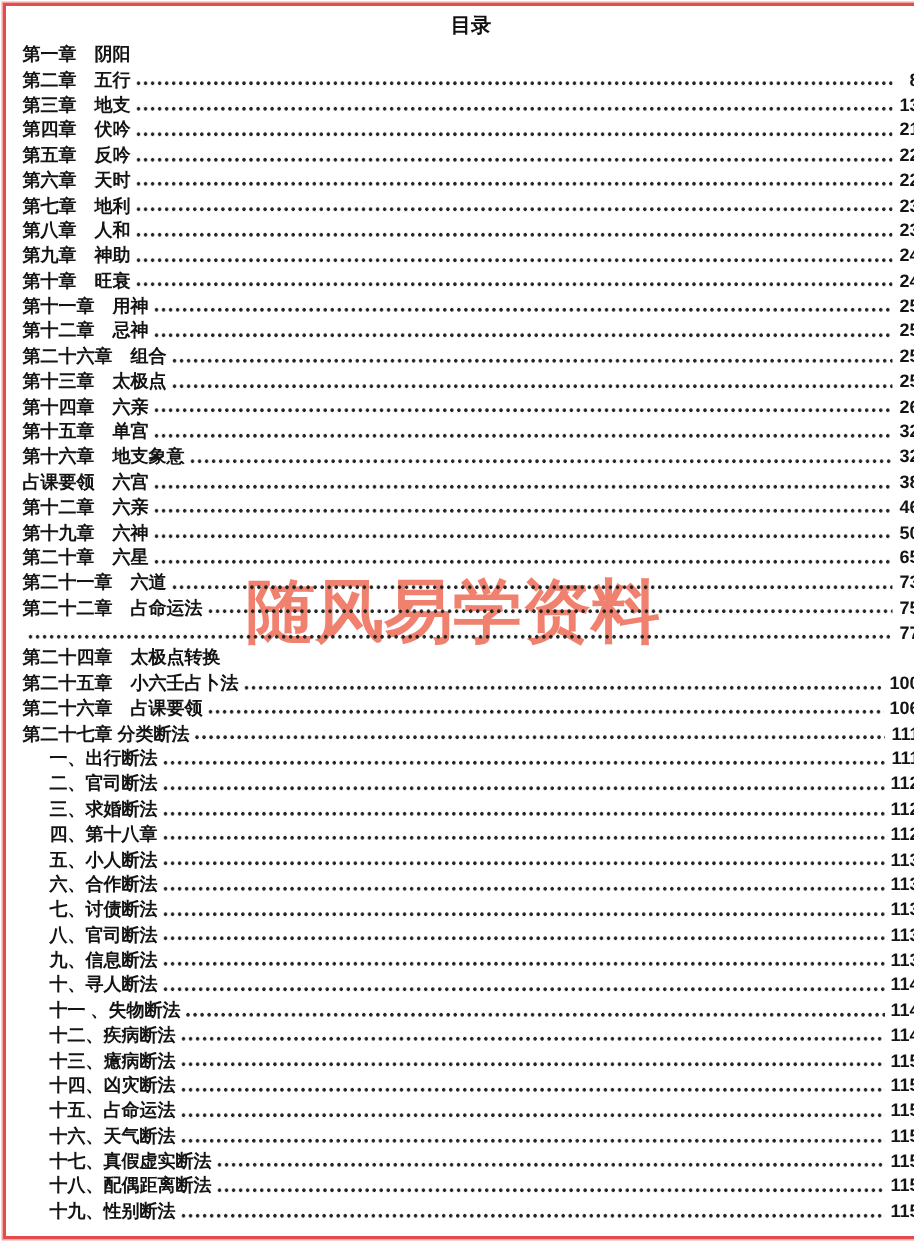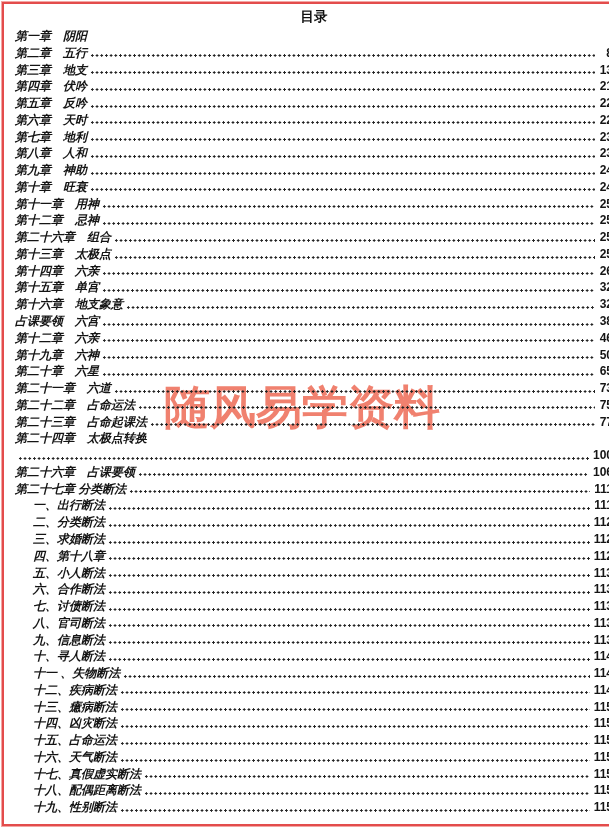--- a/index.html
+++ b/index.html
@@ -58,21 +58,20 @@
     font-size: 12px;
     font-weight: 700;
     color: #141414;
     white-space: nowrap;
   }
   .toc-row.indent-1 {
     padding-left: 18px;
   }
   .toc-label {
     flex: 0 0 auto;
-    font-style: italic;
   }
   .toc-leader {
     flex: 1 1 auto;
     align-self: flex-end;
     height: 5px;
     margin: 0 4px 3.2px 3px;
     background-image: radial-gradient(circle, #232323 1px, transparent 1.35px);
     background-size: 4.7px 5px;
     background-repeat: repeat-x;
     background-position: 0 50%;
@@ -200,49 +199,49 @@
     <span class="toc-label">第二十一章　六道</span>
     <span class="toc-leader"></span>
     <span class="toc-page-num">73</span>
   </div>
       <div class="toc-row">
     <span class="toc-label">第二十二章　占命运法</span>
     <span class="toc-leader"></span>
     <span class="toc-page-num">75</span>
   </div>
       <div class="toc-row">
-    <span class="toc-label">第二十三章　占命起课法</span>
     <span class="toc-leader"></span>
     <span class="toc-page-num">77</span>
   </div>
       <div class="toc-row">
     <span class="toc-label">第二十四章　太极点转换</span>
 
   </div>
       <div class="toc-row">
+    <span class="toc-label">第二十五章　小六壬占卜法</span>
     <span class="toc-leader"></span>
     <span class="toc-page-num">100</span>
   </div>
       <div class="toc-row">
     <span class="toc-label">第二十六章　占课要领</span>
     <span class="toc-leader"></span>
     <span class="toc-page-num">106</span>
   </div>
       <div class="toc-row">
     <span class="toc-label">第二十七章 分类断法</span>
     <span class="toc-leader"></span>
     <span class="toc-page-num">111</span>
   </div>
       <div class="toc-row indent-1">
     <span class="toc-label">一、出行断法</span>
     <span class="toc-leader"></span>
     <span class="toc-page-num">111</span>
   </div>
       <div class="toc-row indent-1">
-    <span class="toc-label">二、分类断法</span>
+    <span class="toc-label">二、官司断法</span>
     <span class="toc-leader"></span>
     <span class="toc-page-num">112</span>
   </div>
       <div class="toc-row indent-1">
     <span class="toc-label">三、求婚断法</span>
     <span class="toc-leader"></span>
     <span class="toc-page-num">112</span>
   </div>
       <div class="toc-row indent-1">
     <span class="toc-label">四、第十八章</span>

